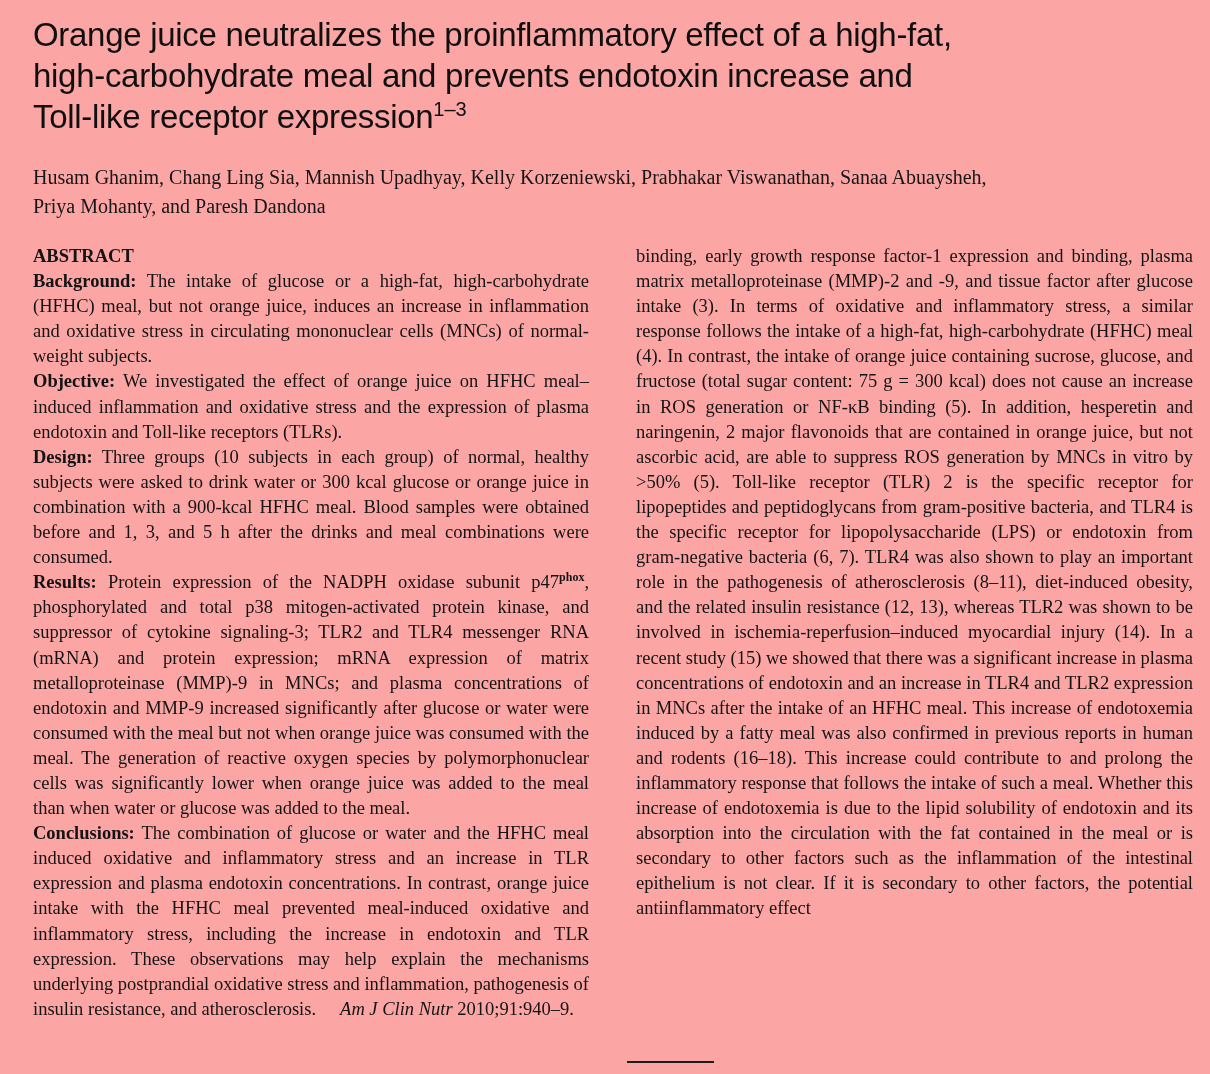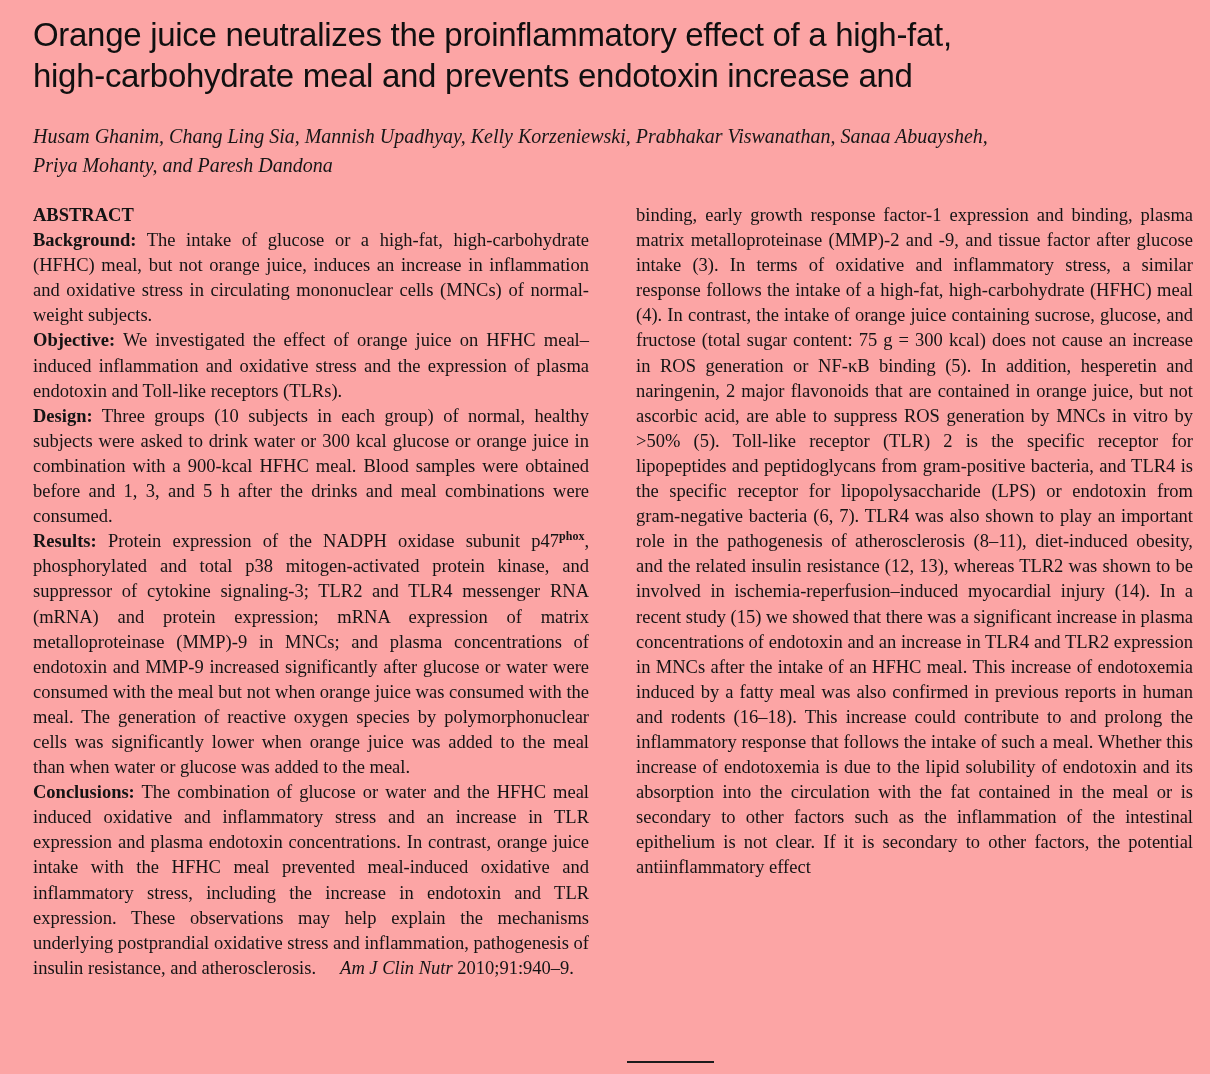--- a/index.html
+++ b/index.html
@@ -27,21 +27,20 @@
   }
   .title .t-line { display: block; }
   .title sup {
     font-size: 20px;
     line-height: 0;
     vertical-align: super;
     letter-spacing: 0;
   }
   .authors {
     margin-top: 26px;
-    font-style: italic;
     font-size: 20px;
     line-height: 29px;
     color: #161616;
   }
   .authors .a-line { display: block; }
   .columns {
     display: flex;
     gap: 47px;
     margin-top: 23px;
   }
@@ -79,20 +78,21 @@
 </style>
 </head>
 <body>
 
 <div class="page">
   <div class="content">
 
     <h1 class="title">
       <span class="t-line">Orange juice neutralizes the proinflammatory effect of a high-fat,</span>
       <span class="t-line">high-carbohydrate meal and prevents endotoxin increase and</span>
+      <span class="t-line"><span>Toll-like receptor expression</span><sup>1–3</sup></span>
     </h1>
 
     <div class="authors">
       <span class="a-line">Husam Ghanim, Chang Ling Sia, Mannish Upadhyay, Kelly Korzeniewski, Prabhakar Viswanathan, Sanaa Abuaysheh,</span>
       <span class="a-line">Priya Mohanty, and Paresh Dandona</span>
     </div>
 
     <div class="columns">
 
       <div class="col-left body-text">

